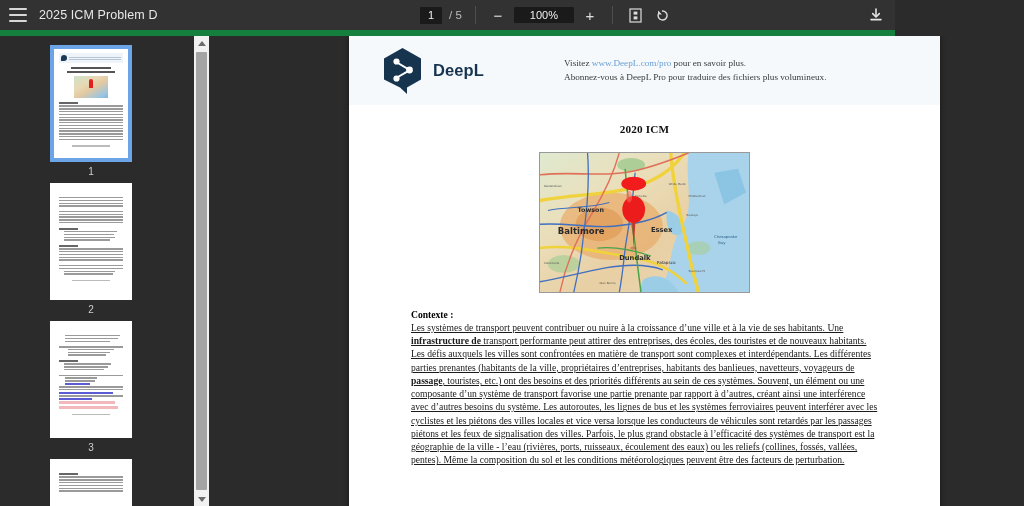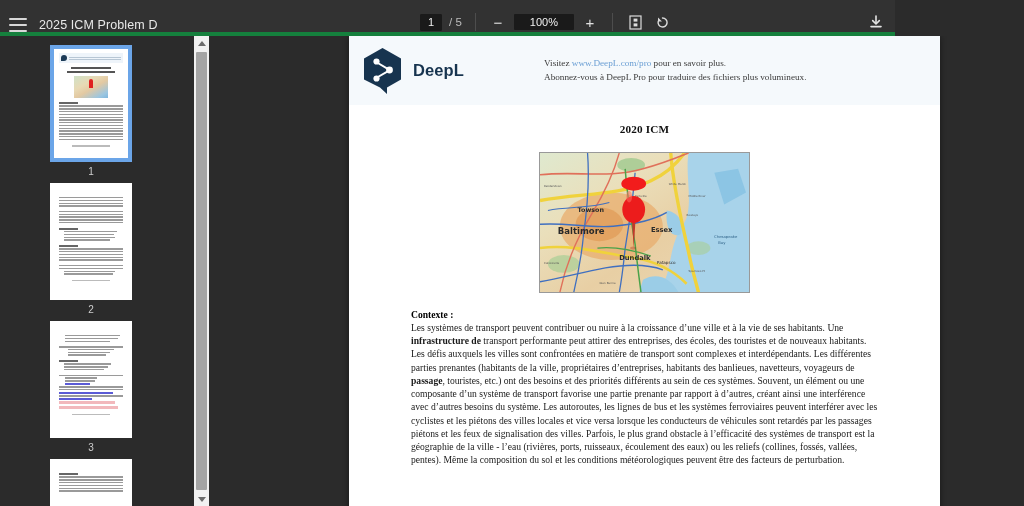--- a/index.html
+++ b/index.html
@@ -8,22 +8,22 @@
     overflow: hidden;
     background: #2b2b2b;
     font-family: "Liberation Sans", sans-serif;
   }
 
   
   .toolbar {
     position: absolute; top: 0; left: 0;
     width: 895px; height: 36px;
     background: #323232;
-    display: flex; align-items: flex-end;
-    border-bottom: 4px solid #15803d;
+    display: flex; align-items: center;
+    border-bottom: 6px solid #15803d;
   }
   .tb-left { display: flex; align-items: center; gap: 12px; padding-left: 9px; width: 420px; }
   .hamburger { width: 18px; height: 14px; display: flex; flex-direction: column;
     justify-content: space-between; cursor: pointer; }
   .hamburger i { display: block; height: 2px; background: #d8d8d8; border-radius: 1px; }
   .doc-title { color: #e8e8e8; font-size: 12.5px; letter-spacing: .1px; white-space: nowrap; }
 
   .tb-center { display: flex; align-items: center; gap: 7px; flex: 1; justify-content: flex-start; }
   .page-input {
     width: 22px; height: 17px; background: #1a1a1a; border: 1px solid #1a1a1a;
@@ -115,21 +115,21 @@
   .page {
     position: absolute; top: 0; left: 140px;
     width: 591px; height: 480px;
     background: #ffffff;
     box-shadow: 0 0 6px rgba(0,0,0,.45);
   }
 
   
   .deepl-banner {
     height: 69px; background: #f5f9fc;
-    display: flex; align-items: center; padding-left: 12px; gap: 0;
+    display: flex; align-items: center; padding-left: 32px; gap: 0;
   }
   .deepl-logo-wrap { display: flex; align-items: center; gap: 9px; width: 183px; }
   .deepl-word { color: #17344f; font-size: 16.5px; font-weight: bold; letter-spacing: .1px; }
   .deepl-text { font-family: "Liberation Serif", serif; font-size: 9.2px; color: #3b3b3b; line-height: 1.45; }
   .deepl-text a { color: #6b9fd4; text-decoration: none; }
 
   
   .doc-body { padding: 18px 62px 0 62px; }
   .doc-h1 {
     font-family: "Liberation Serif", serif; font-weight: bold;
@@ -146,21 +146,21 @@
     background: #e6d9b9;
   }
   .map-img { position: absolute; inset: 0; }
 
   .ctx-head {
     font-family: "Liberation Serif", serif; font-weight: bold; font-size: 9.6px;
     color: #000; margin-top: 16px;
   }
   .ctx-para {
     font-family: "Liberation Serif", serif; font-size: 9.6px;
-    color: #1a1a1a; line-height: 1.38; text-align: left; margin-top: 1px;
+    color: #1a1a1a; line-height: 1.38; text-align: left; margin-top: 1px; text-decoration: underline;
   }
   .ctx-para b { font-weight: bold; }
 </style>
 </head>
 <body>
 
 <div class="toolbar">
   <div class="tb-left">
     <div class="hamburger">
       <i></i>

